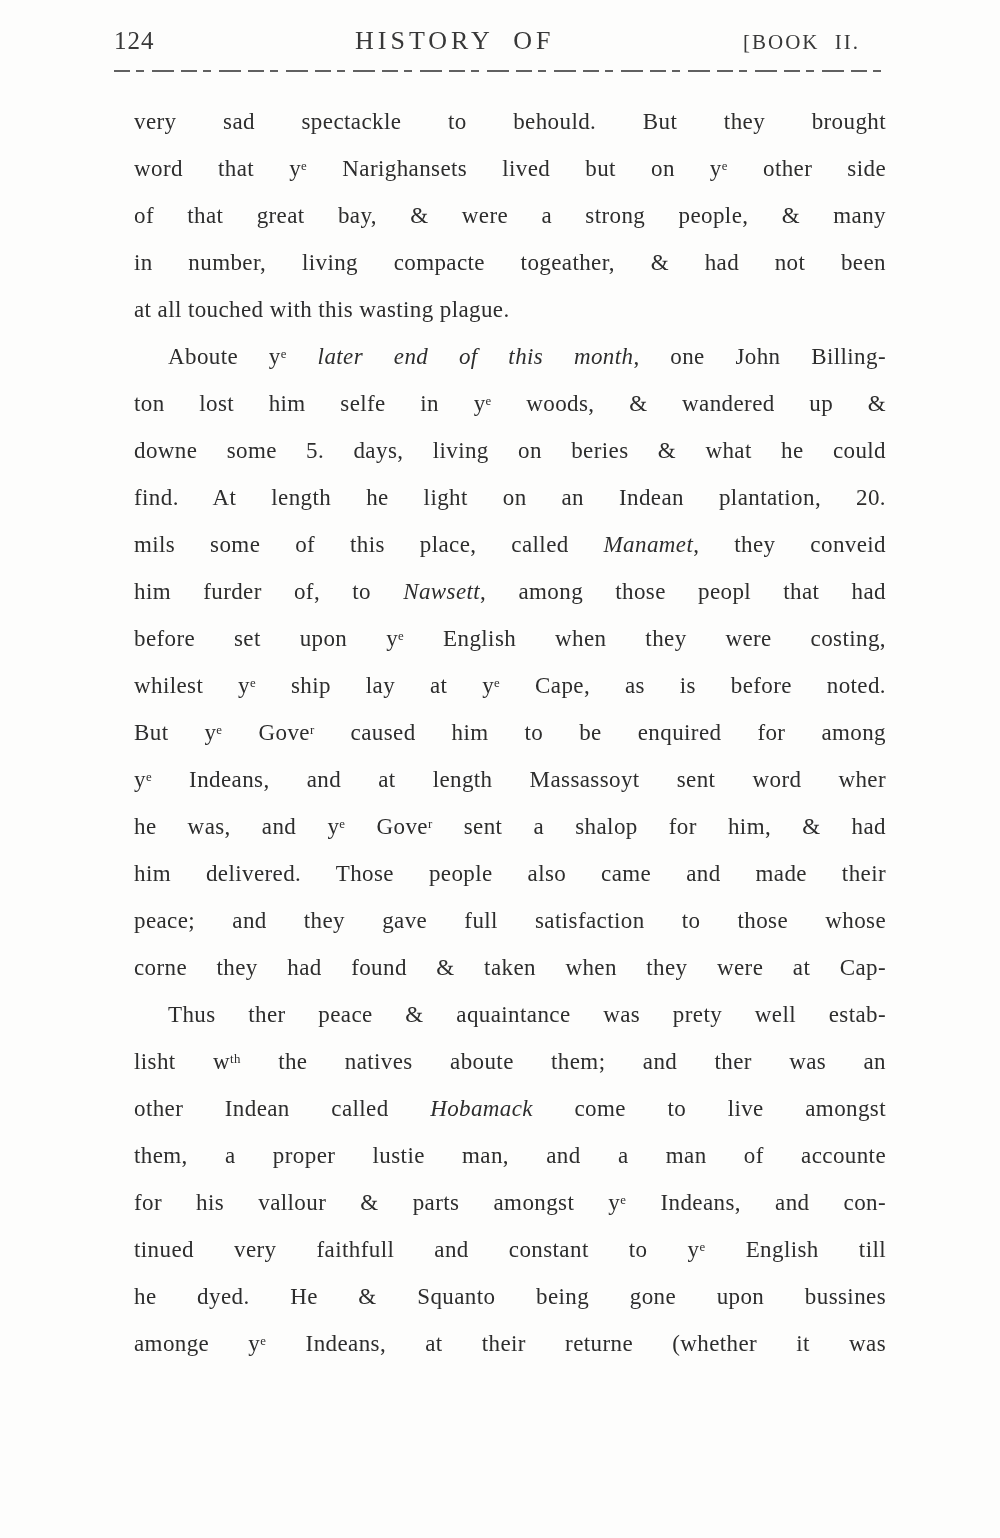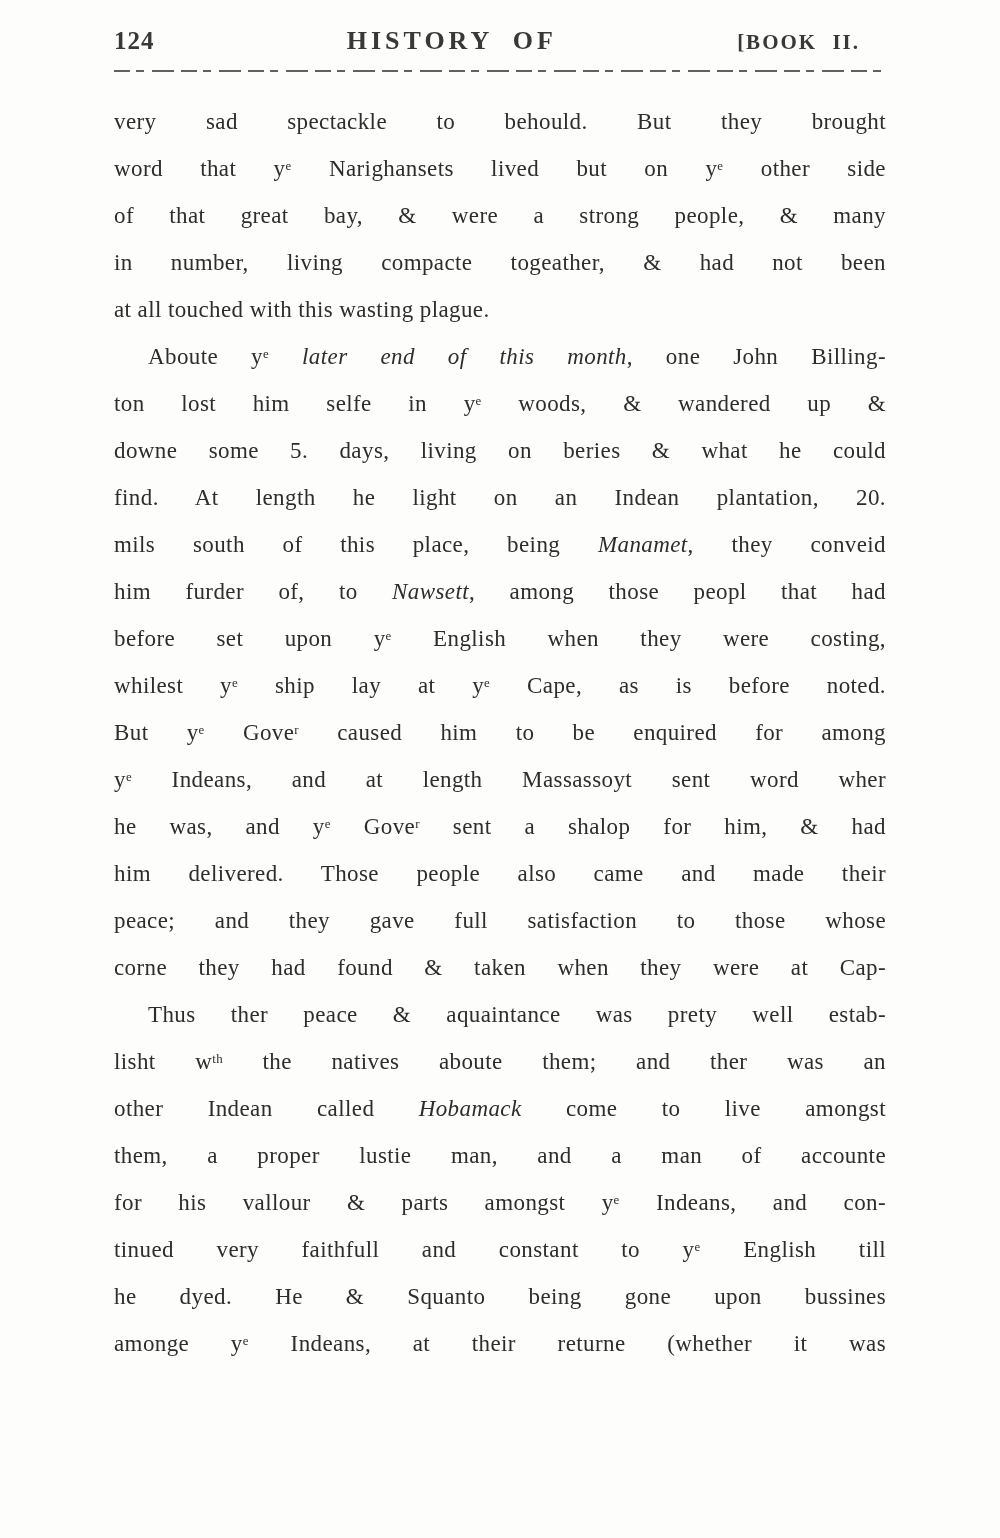--- a/index.html
+++ b/index.html
@@ -16,21 +16,21 @@
     color: #2f2f2f;
     font-family: "Liberation Serif", serif;
     box-sizing: border-box;
     padding: 26px 114px 0 114px;
     overflow: hidden;
   }
   .running-head {
     display: flex;
     justify-content: space-between;
     align-items: baseline;
-    font-weight: 700;
+    font-weight: 400;
     color: #383838;
     gap: 16px;
   }
   .page-number {
     font-size: 25px;
     letter-spacing: 1px;
   }
   .running-title {
     font-size: 26px;
     letter-spacing: 4px;
@@ -60,20 +60,21 @@
     margin-top: 26px;
     font-size: 23px;
     line-height: 47px;
     letter-spacing: 0.4px;
     color: #2d2d2d;
   }
   .line {
     text-align: justify;
     text-align-last: justify;
     white-space: normal;
+    margin-left: 20px;
   }
   .line.indent {
     text-indent: 34px;
   }
   .line.end {
     text-align-last: left;
     font-family: Liberation Serif, serif;
   }
   .line sup {
     font-size: 0.56em;
@@ -97,21 +98,21 @@
   <div class="text-block">
       <div class="line"><span>very sad spectackle to behould. But they brought</span></div>
       <div class="line"><span>word that y</span><sup>e</sup><span> Narighansets lived but on y</span><sup>e</sup><span> other side</span></div>
       <div class="line"><span>of that great bay, &amp; were a strong people, &amp; many</span></div>
       <div class="line"><span>in number, living compacte togeather, &amp; had not been</span></div>
       <div class="line end"><span>at all touched with this wasting plague.</span></div>
       <div class="line indent"><span>Aboute y</span><sup>e</sup><span> </span><i>later end of this month</i><span>, one John Billing-</span></div>
       <div class="line"><span>ton lost him selfe in y</span><sup>e</sup><span> woods, &amp; wandered up &amp;</span></div>
       <div class="line"><span>downe some 5. days, living on beries &amp; what he could</span></div>
       <div class="line"><span>find. At length he light on an Indean plantation, 20.</span></div>
-      <div class="line"><span>mils south of this place, being </span><i>Manamet</i><span>, they conveid</span></div>
+      <div class="line"><span>mils some of this place, called </span><i>Manamet</i><span>, they conveid</span></div>
       <div class="line"><span>him furder of, to </span><i>Nawsett</i><span>, among those peopl that had</span></div>
       <div class="line"><span>before set upon y</span><sup>e</sup><span> English when they were costing,</span></div>
       <div class="line"><span>whilest y</span><sup>e</sup><span> ship lay at y</span><sup>e</sup><span> Cape, as is before noted.</span></div>
       <div class="line"><span>But y</span><sup>e</sup><span> Gove</span><sup>r</sup><span> caused him to be enquired for among</span></div>
       <div class="line"><span>y</span><sup>e</sup><span> Indeans, and at length Massassoyt sent word wher</span></div>
       <div class="line"><span>he was, and y</span><sup>e</sup><span> Gove</span><sup>r</sup><span> sent a shalop for him, &amp; had</span></div>
       <div class="line"><span>him delivered. Those people also came and made their</span></div>
       <div class="line"><span>peace; and they gave full satisfaction to those whose</span></div>
       <div class="line"><span>corne they had found &amp; taken when they were at Cap-</span></div>
       <div class="line indent"><span>Thus ther peace &amp; aquaintance was prety well estab-</span></div>

